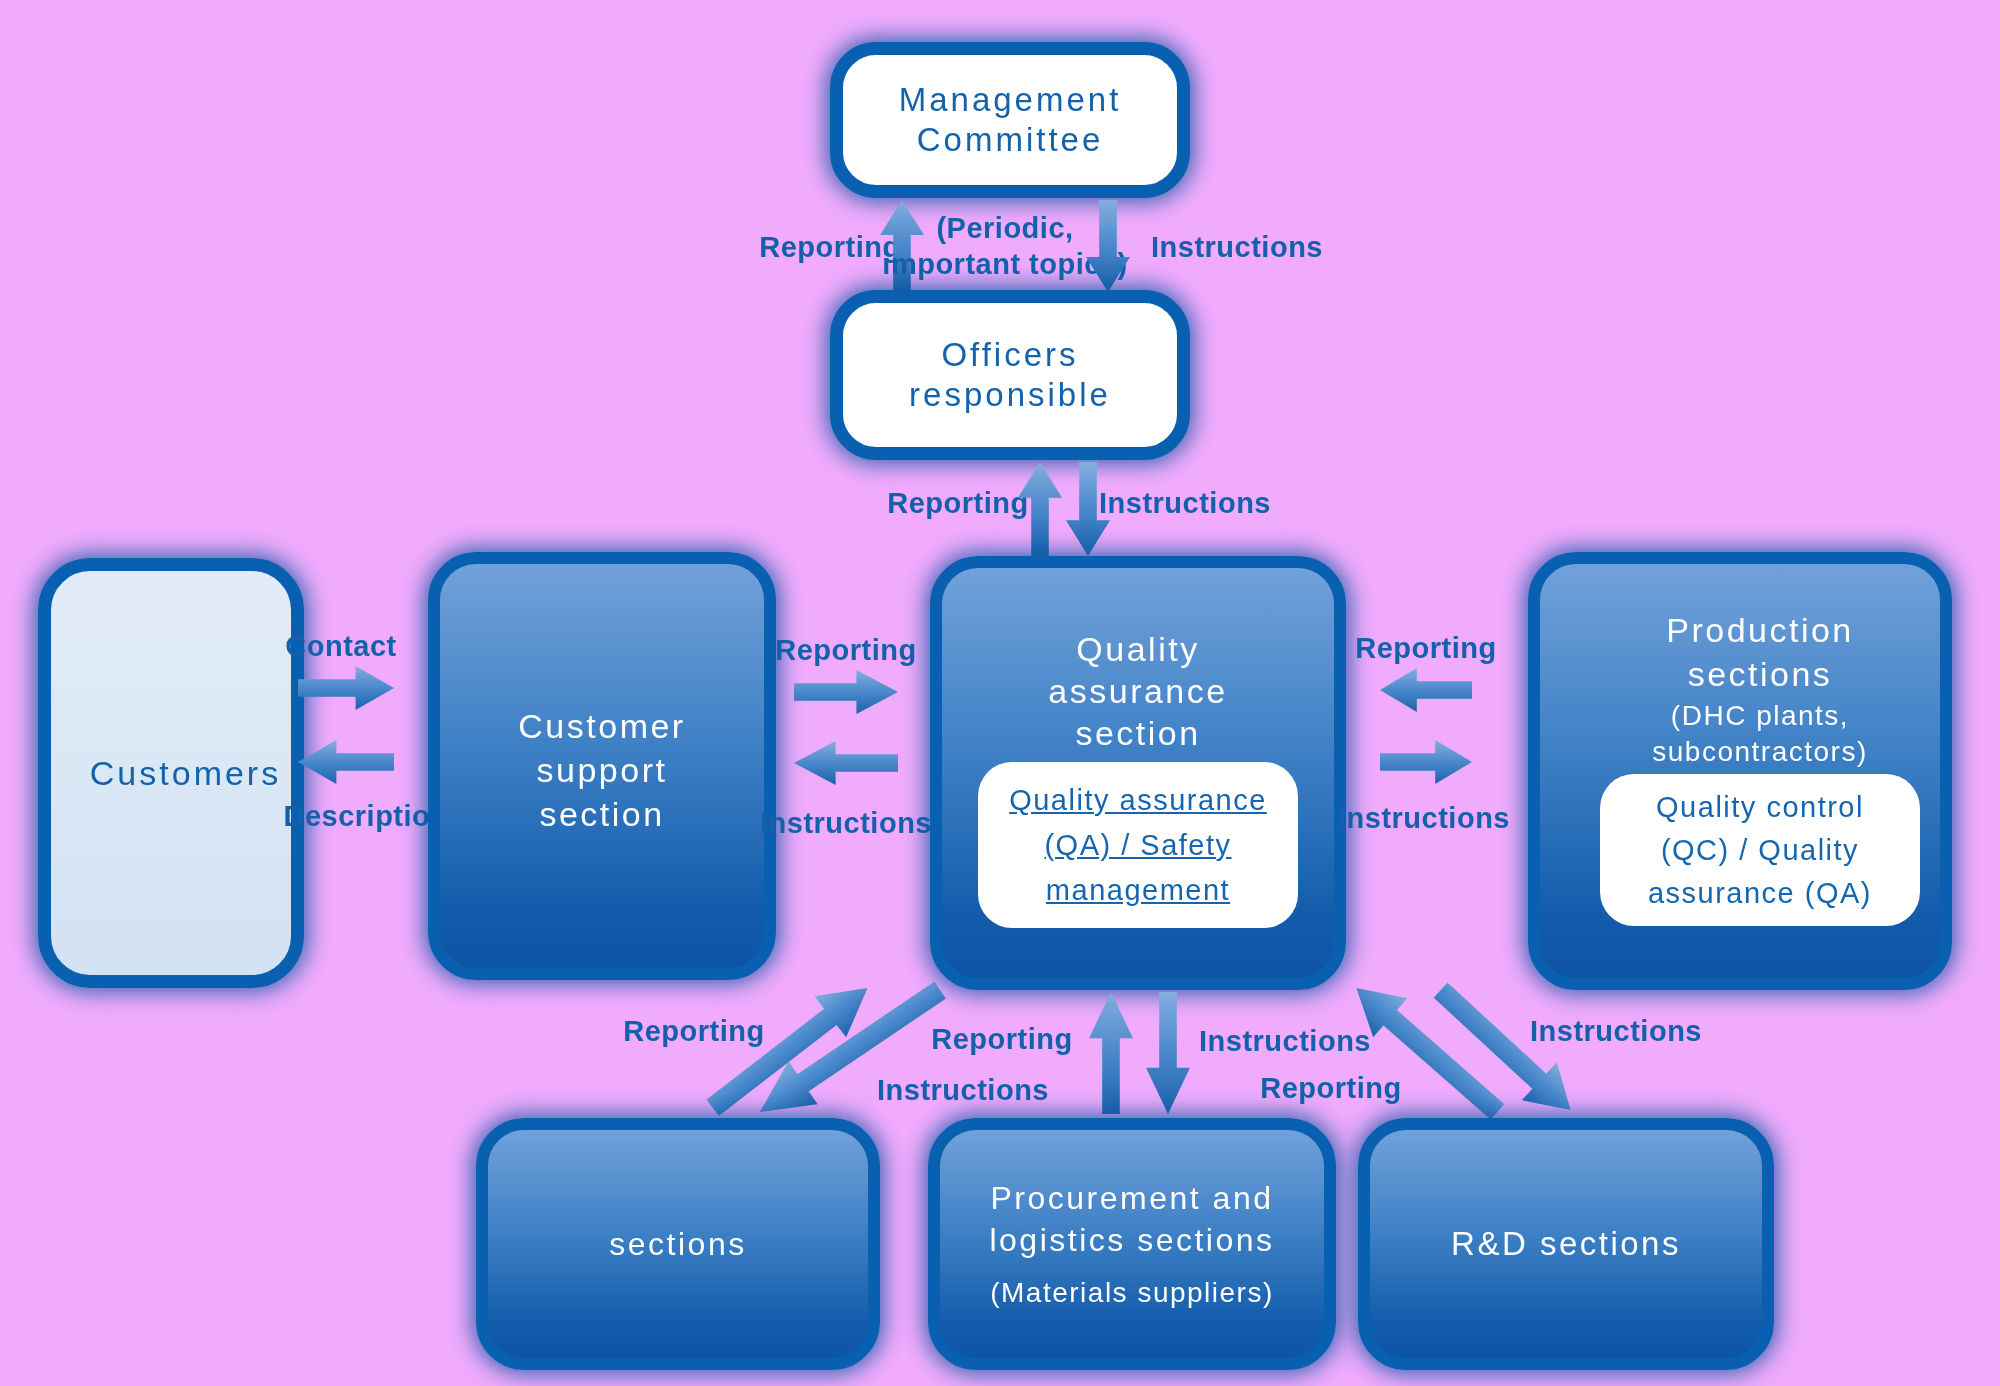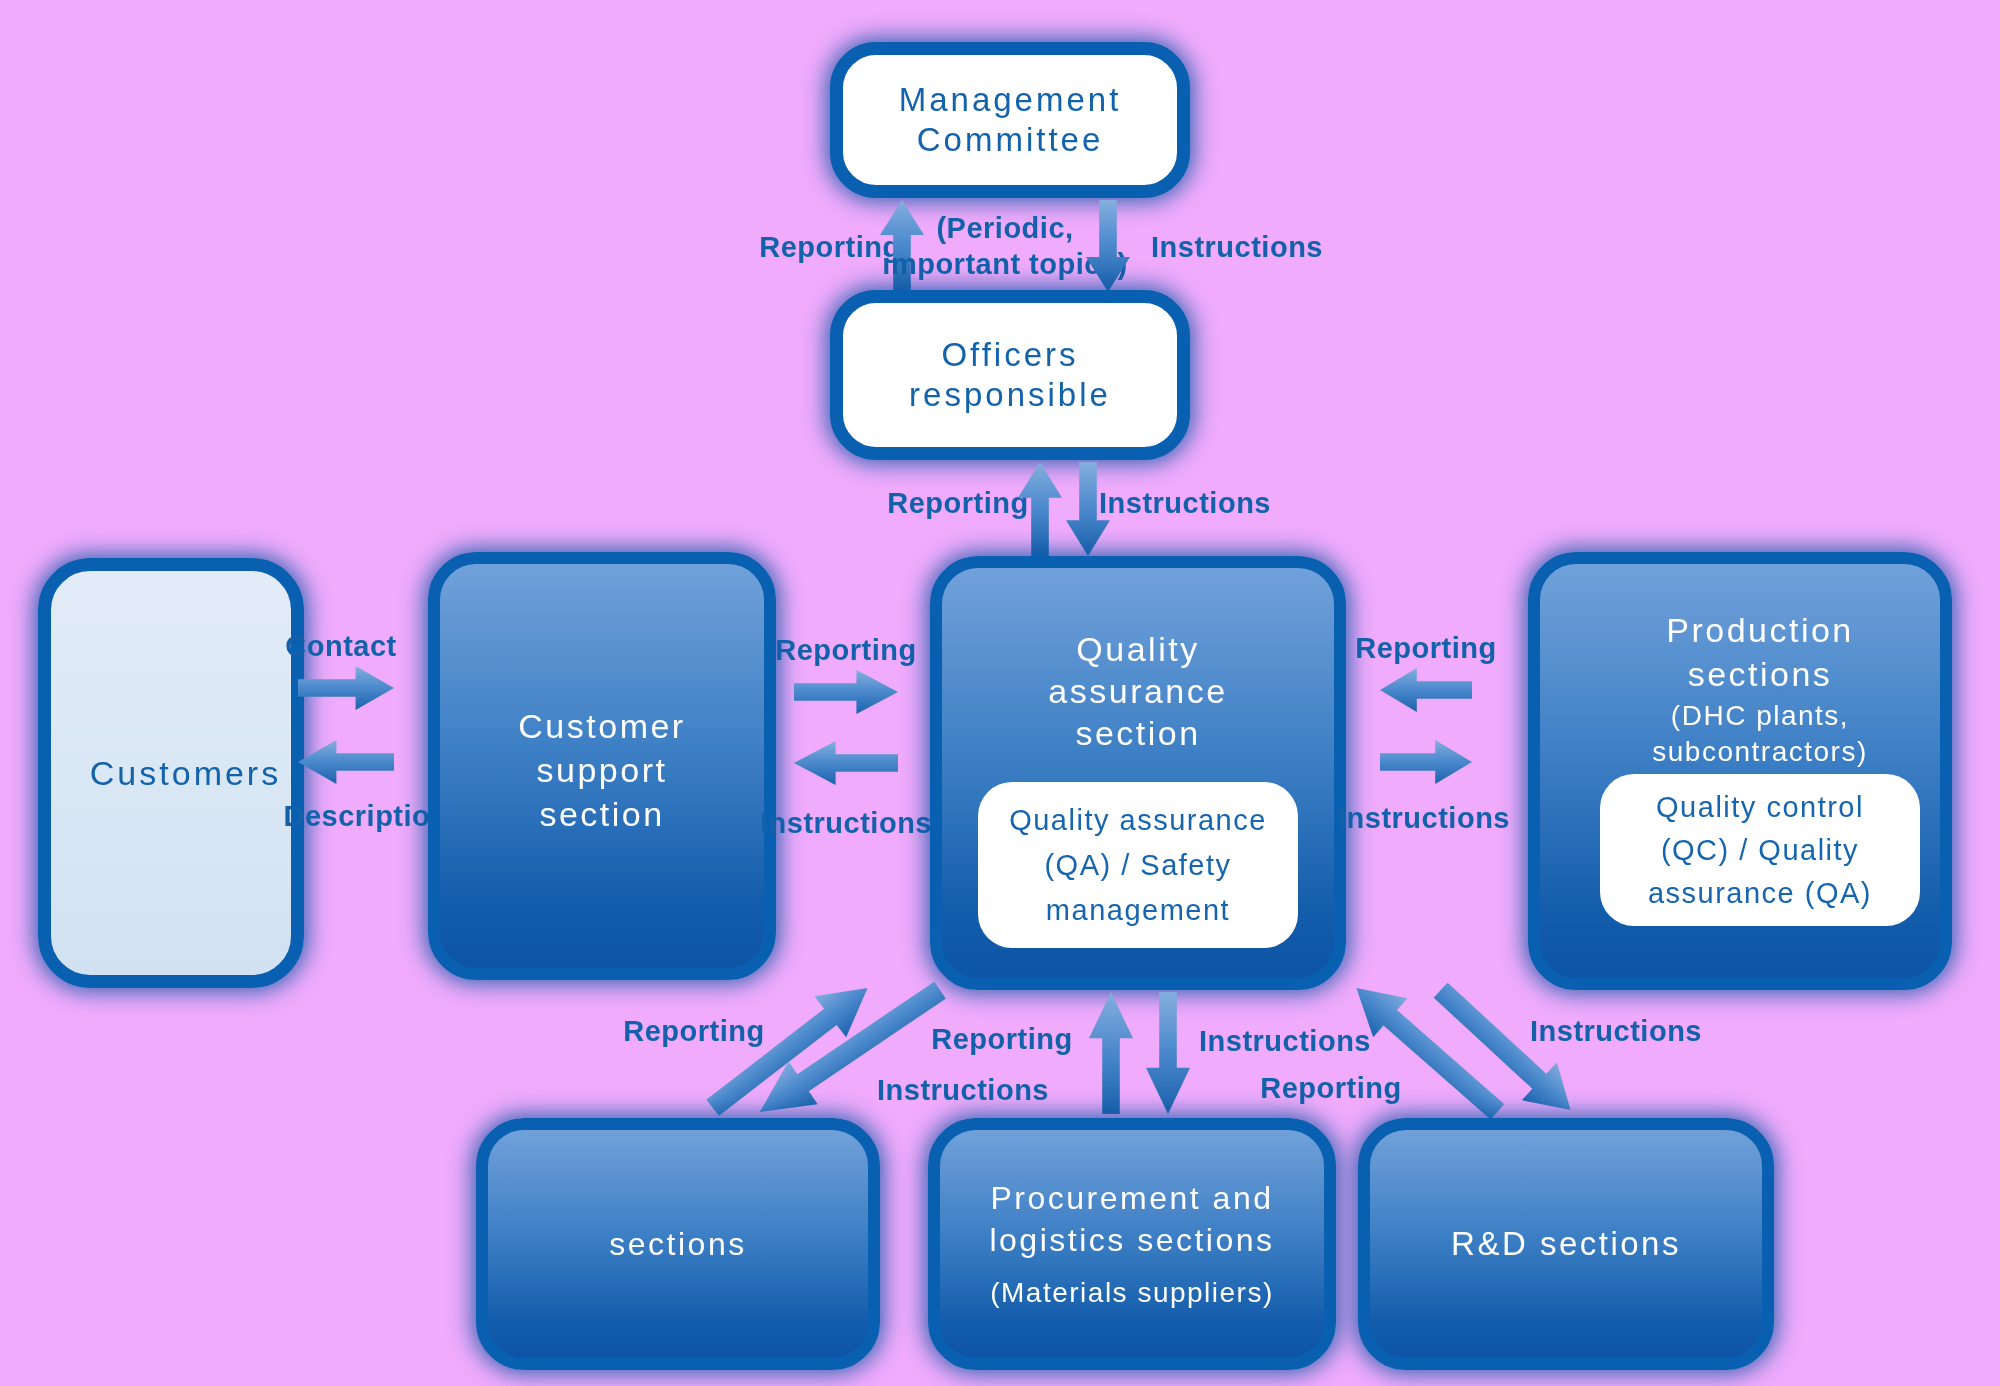--- a/index.html
+++ b/index.html
@@ -36,21 +36,21 @@
     color:#1565b0;font-size:29px;letter-spacing:1.5px;
   }
   
   .n-management{left:830px;top:42px;width:360px;height:156px;}
   .n-officers{left:830px;top:290px;width:360px;height:170px;}
   .n-customers{left:38px;top:558px;width:266px;height:430px;padding-left:29px;}
   .n-custsupport{left:428px;top:552px;width:348px;height:428px;padding-top:8px;}
   .n-custsupport .title{line-height:44px;}
   .n-qa{left:930px;top:556px;width:416px;height:434px;justify-content:flex-start;}
   .n-qa .title{margin-top:60px;line-height:42px;}
-  .n-qa .innerbox{margin-top:28px;width:320px;height:166px;line-height:45px;}
+  .n-qa .innerbox{margin-top:8px;width:320px;height:166px;line-height:45px;text-decoration:underline;}
   .n-production{left:1528px;top:552px;width:424px;height:438px;justify-content:flex-start;padding-left:40px;}
   .n-production .title{margin-top:44px;}
   .n-production .subtitle{margin-top:2px;}
   .n-production .innerbox{margin-top:4px;width:320px;height:152px;line-height:43px;}
   .n-planning{left:476px;top:1118px;width:404px;height:252px;border-radius:44px;}
   .n-planning .title{font-size:32px;line-height:44px;}
   .n-procurement{left:928px;top:1118px;width:408px;height:252px;border-radius:44px;}
   .n-procurement .title{font-size:32px;line-height:42px;}
   .n-procurement .subtitle{margin-top:14px;}
   .n-rnd{left:1358px;top:1118px;width:416px;height:252px;border-radius:44px;}

